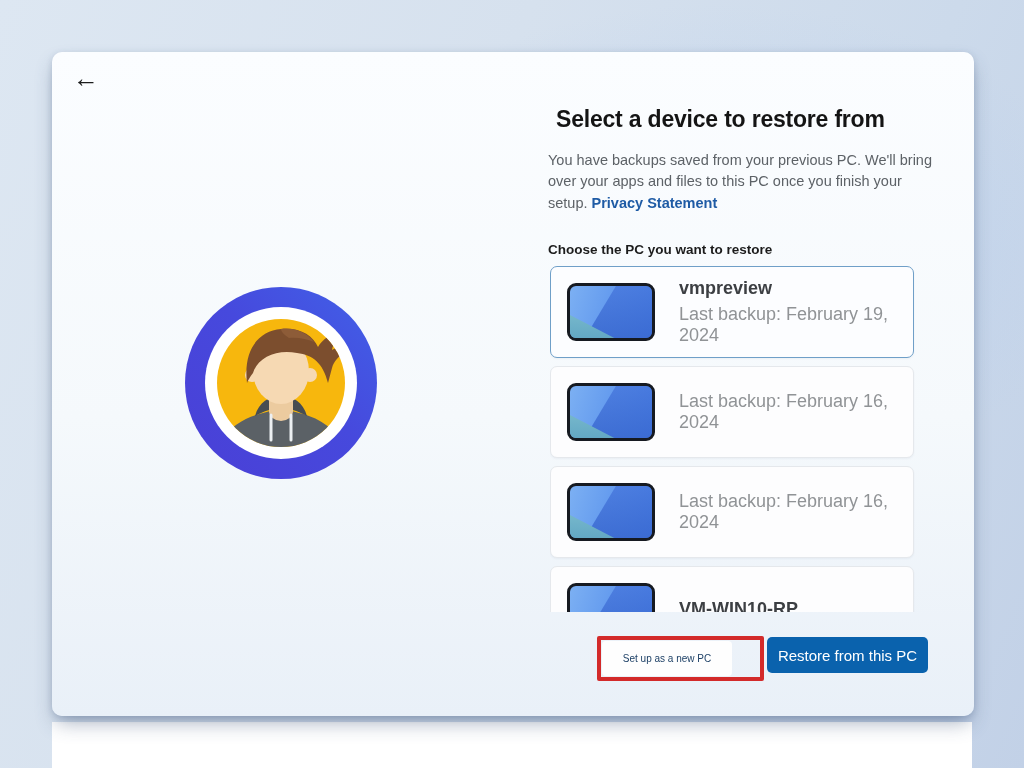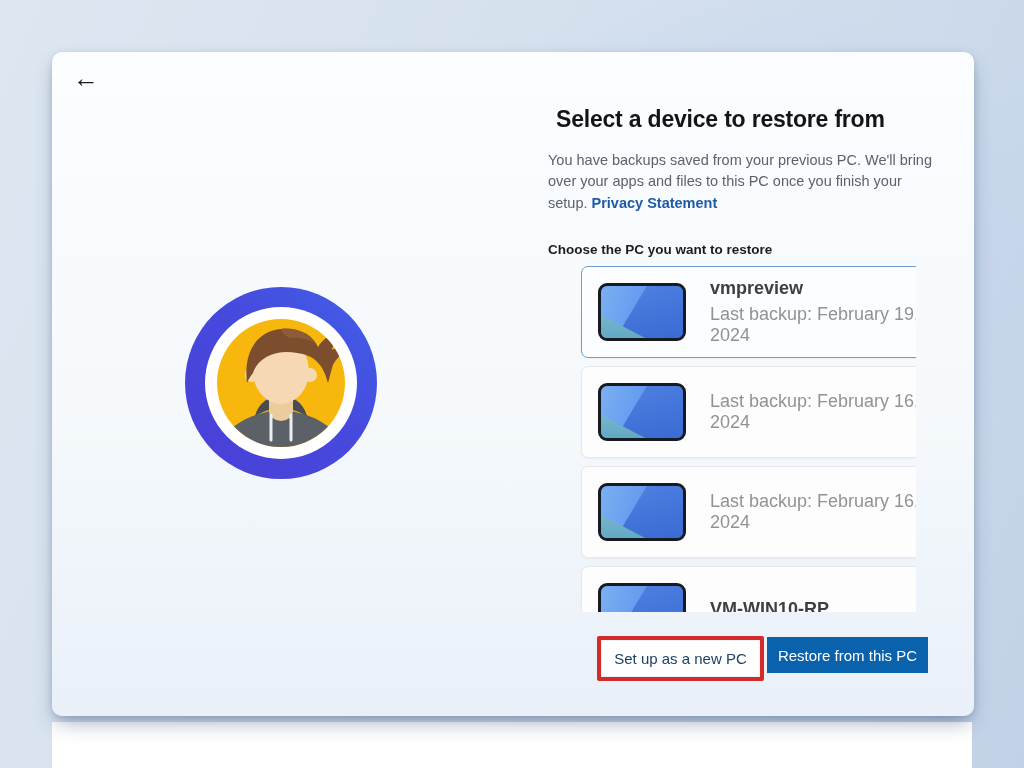--- a/index.html
+++ b/index.html
@@ -51,21 +51,21 @@
   }
 
   .device-list {
     position:absolute; left:498px; top:214px; width:366px; height:346px;
     overflow:hidden;
   }
   .device-card {
     position:relative; width:364px; height:92px; margin-bottom:8px;
     background:#fdfdfe; border:1px solid #e5e8ec; border-radius:7px;
     box-shadow:0 1px 2px rgba(40,60,90,.05); cursor:pointer;
-    display:flex; align-items:center;margin-left:31px;
+    display:flex; align-items:center;
   }
   .device-card.selected { border:1px solid #6f9fc8; background:#fcfdff; }
 
   .thumb {
     position:relative; width:88px; height:58px; margin-left:16px; flex:0 0 auto;
     border:3px solid #161a21; border-radius:9px; overflow:hidden;
     background:linear-gradient(108deg,#7cb0f3 0%, #639aee 48%, #4d85e4 100%);
   }
   .thumb::before {
     content:""; position:absolute; inset:0;
@@ -80,27 +80,27 @@
 
   .device-meta { margin-left:24px; display:flex; flex-direction:column; }
   .device-name { font-size:18px; font-weight:700; color:#3c3f43; margin-bottom:5px; }
   .device-backup { font-size:18px; color:#909396; }
 
   .annotation-box {
     position:absolute; left:545px; top:584px; width:167px; height:45px;
     border:4px solid #d32a2a; border-radius:2px; pointer-events:none;
   }
   .secondary-btn {
-    position:absolute; left:550px; top:589px; width:157px; height:35px;
+    position:absolute; left:550px; top:589px; width:130px; height:35px;
     background:#fefefe; border:none; border-radius:4px;
-    font-family:inherit; font-size:15px; color:#1d4066; cursor:pointer;
+    font-family:inherit; font-size:10px; color:#1d4066; cursor:pointer;
   }
   .primary-btn {
     position:absolute; left:715px; top:585px; width:161px; height:36px;
-    background:#0a62ad; border:none; border-radius:0;
+    background:#0a62ad; border:none; border-radius:5px;
     font-family:inherit; font-size:15px; color:#ffffff; cursor:pointer;
   }
 </style>
 </head>
 <body>
 
 <div class="page">
 
   <div class="below-sheet"></div>
 

